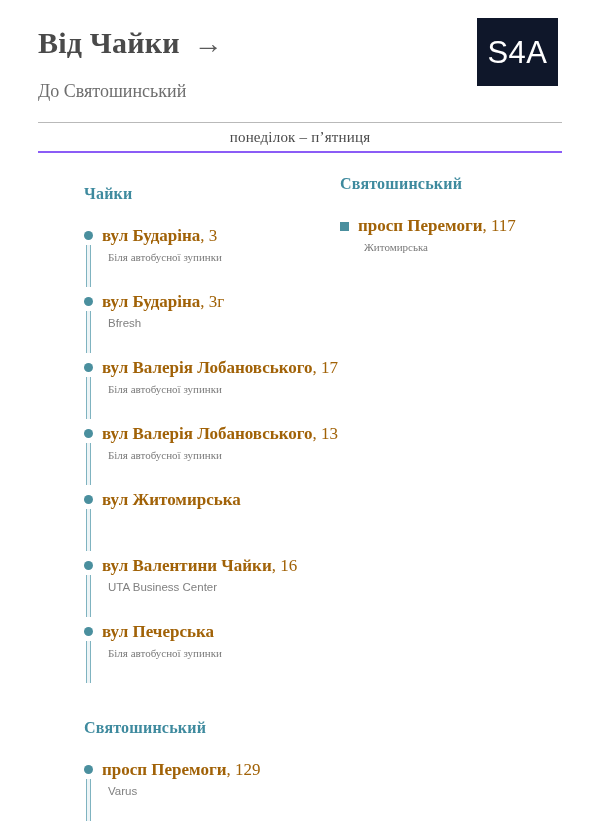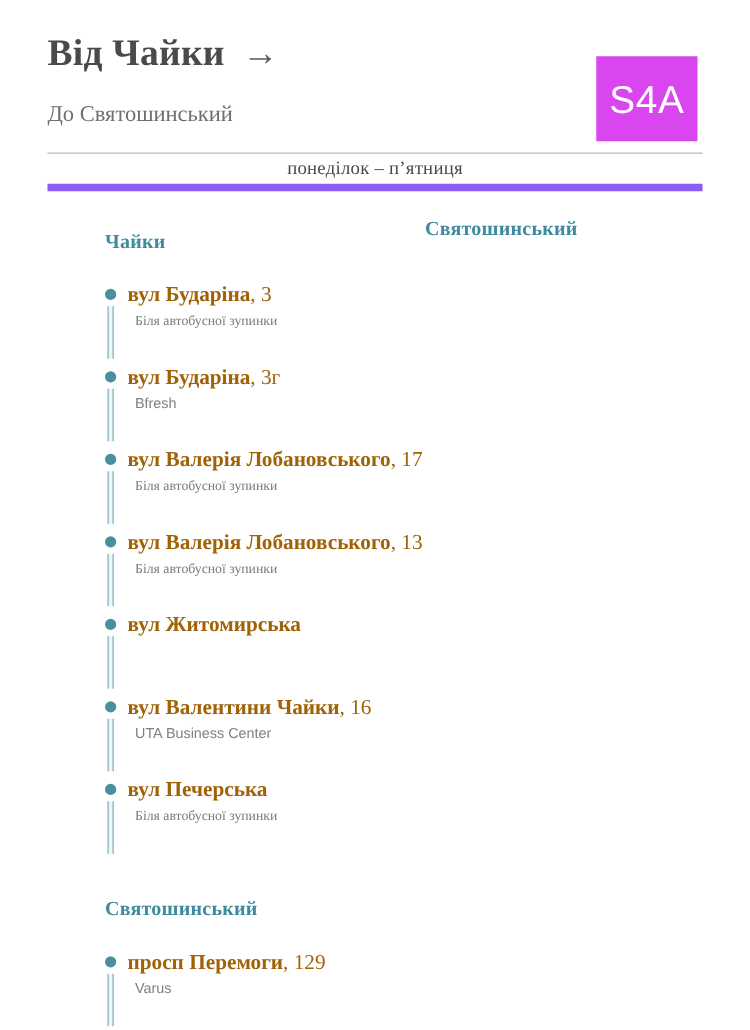--- a/index.html
+++ b/index.html
@@ -46,42 +46,42 @@
     font-size: 18px;
     color: #6e6e6e;
     margin-top: 20px;
     line-height: 1.2;
     white-space: nowrap;
   }
 
   .route-badge {
     position: absolute;
     right: 42px;
-    top: 45px;
+    top: 18px;
     width: 81px;
     height: 68px;
-    background: #d946ef;
+    background: #0f172a;
     display: flex;
     align-items: center;
     justify-content: center;
   }
 
   .route-badge span {
     font-family: "Liberation Sans", sans-serif;
     font-size: 31px;
     color: #ffffff;
     letter-spacing: 0.5px;
     line-height: 1;
   }
 
   
   .schedule-bar {
     margin: 12px 38px 0 38px;
     border-top: 1px solid #b9b9b9;
-    border-bottom: 6px solid #8b5cf6;
+    border-bottom: 2px solid #8b5cf6;
     height: 31px;
     display: flex;
     align-items: center;
     justify-content: center;
   }
 
   .schedule-bar .schedule-text {
     font-family: "Liberation Serif", serif;
     font-size: 15px;
     color: #4a4a4a;
@@ -251,16 +251,21 @@
       <div class="stop-name"><b>просп Перемоги</b><span class="num">, 129</span></div>
       <div class="stop-desc latin">Varus</div>
     </div>
 
   </div>
 
   <div class="col-right">
 
     <div class="group-title">Святошинський</div>
 
+    <div class="stop no-line">
+      <span class="marker square"></span>
+      <div class="stop-name"><b>просп Перемоги</b><span class="num">, 117</span></div>
+      <div class="stop-desc">Житомирська</div>
+    </div>
 
   </div>
 
 </div>
 
 </body></html>

